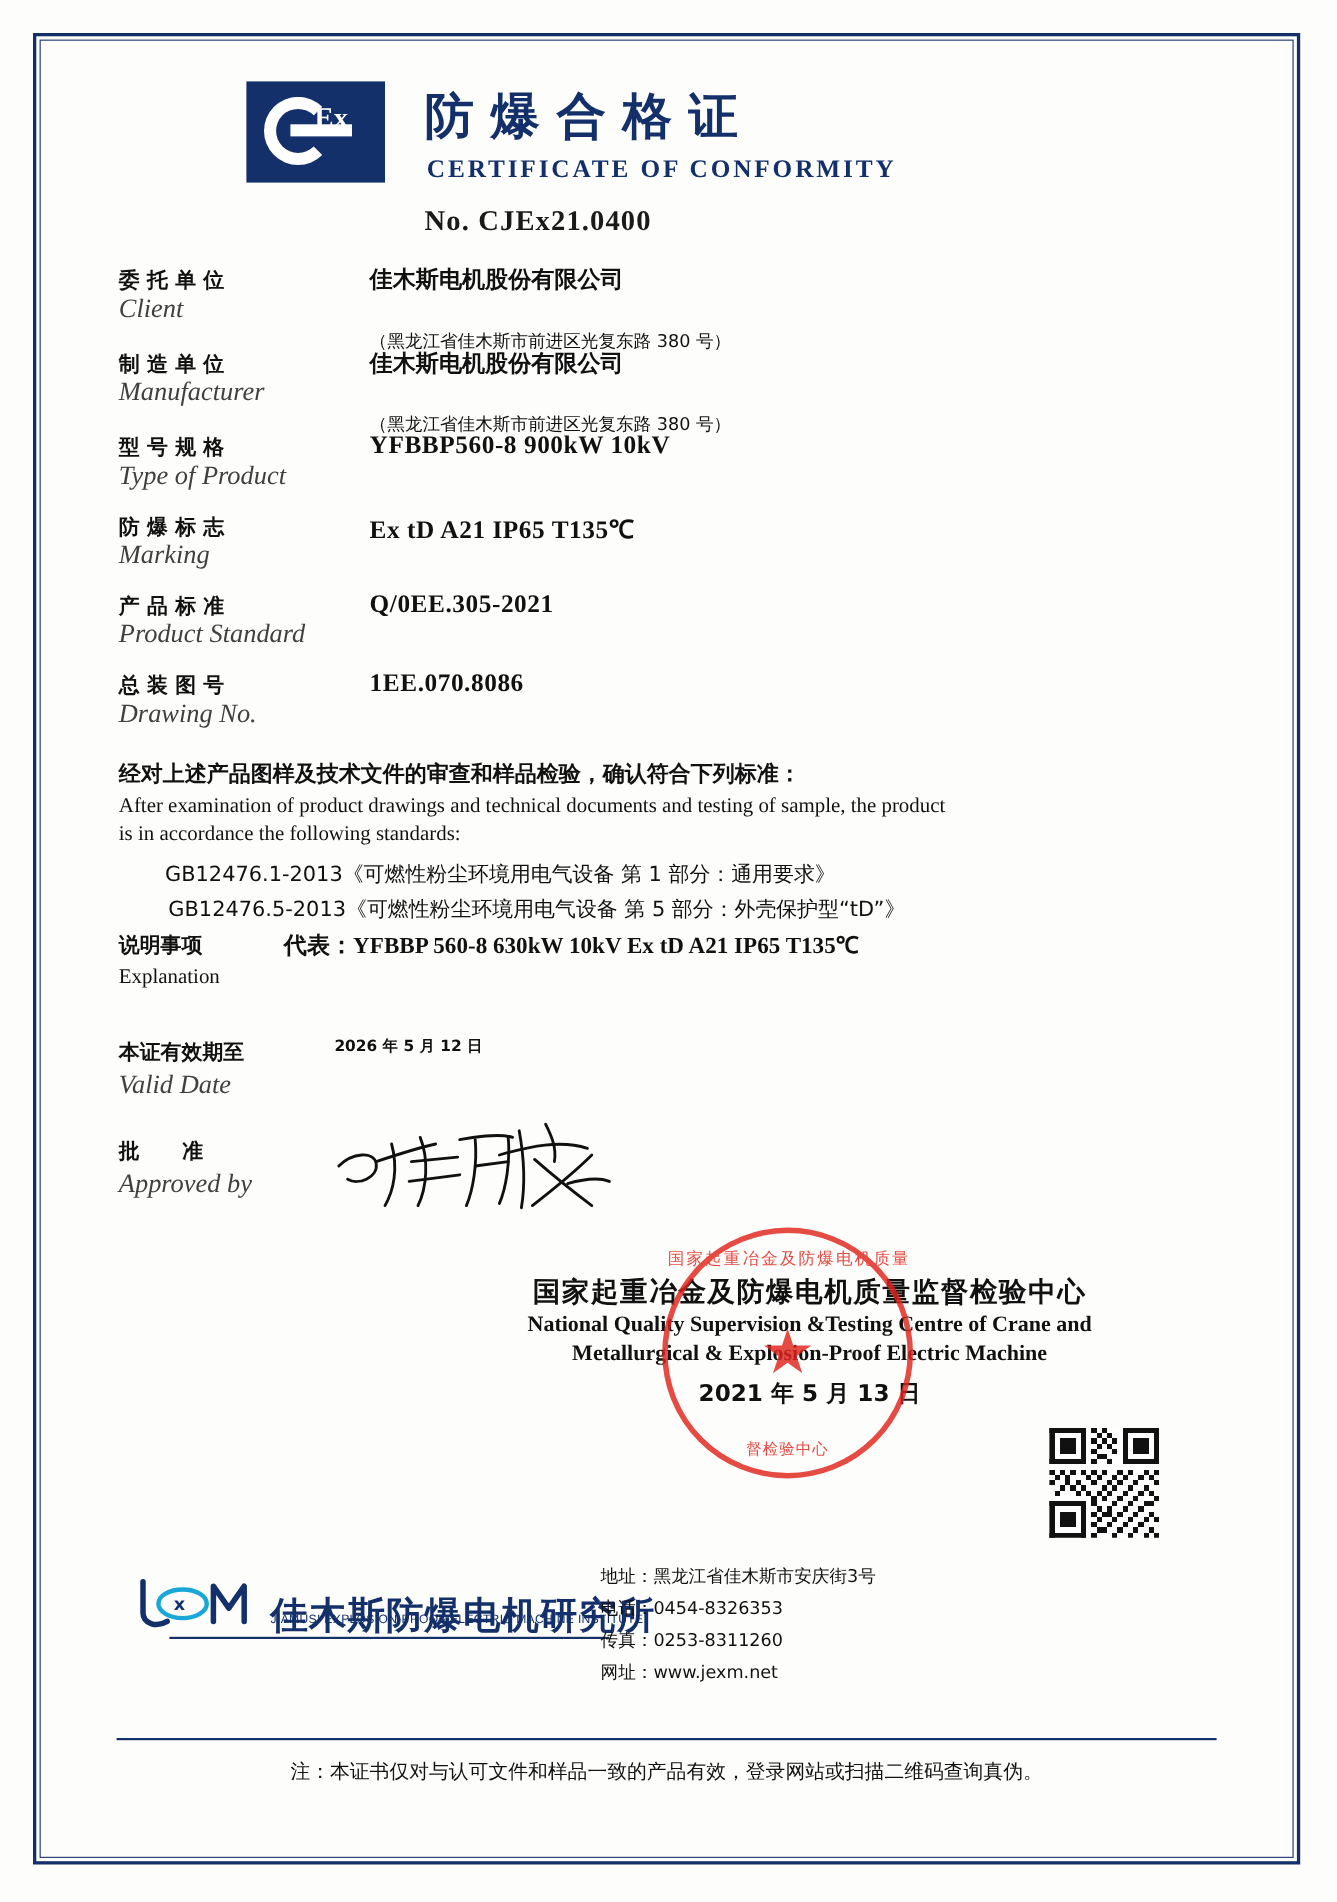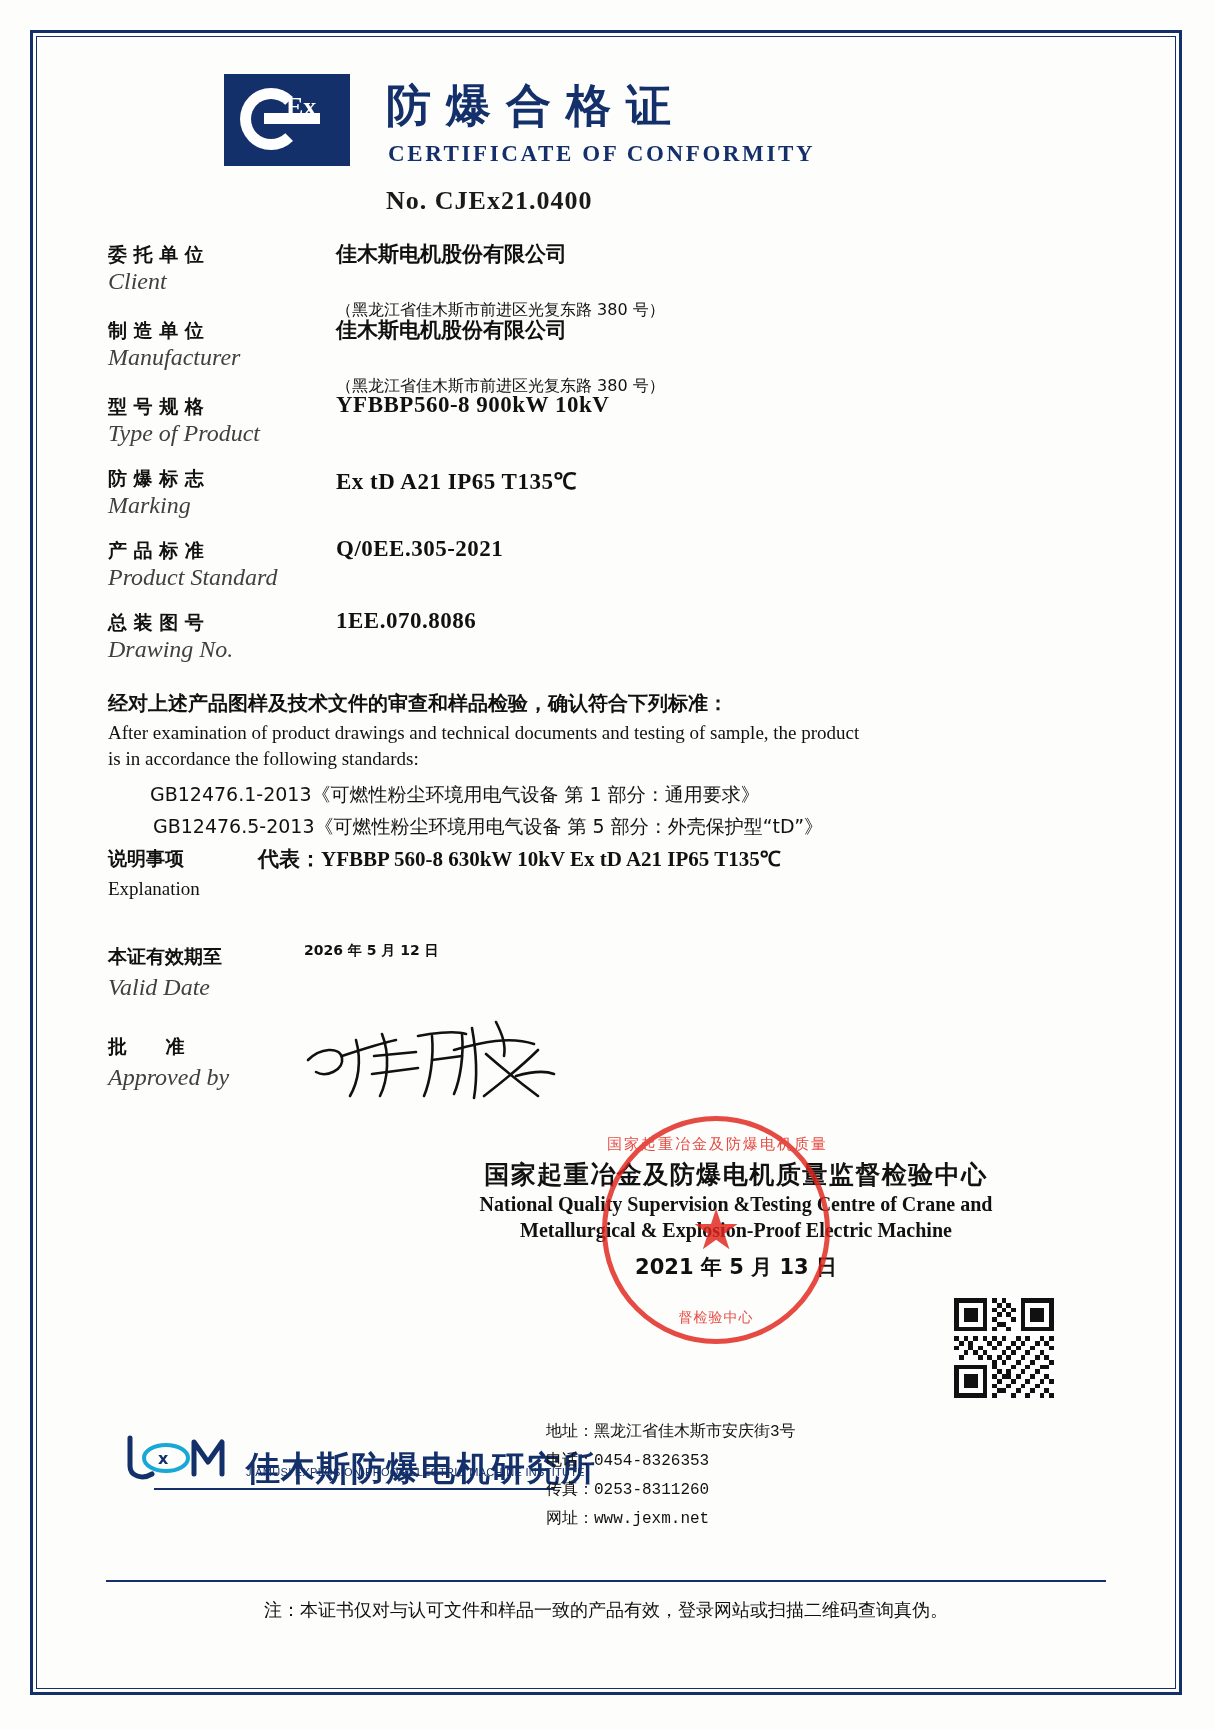--- a/index.html
+++ b/index.html
@@ -432,21 +432,21 @@
   }
   .contact {
     position: absolute;
     left: 500px;
     top: 0px;
     font-family: "DejaVu Sans", sans-serif;
     font-size: 16px;
     line-height: 29px;
     color: #111;
   }
-  .contact div { white-space: nowrap; font-family: Liberation Mono, monospace; }
+  .contact div { white-space: nowrap; }
 
   .footer-rule {
     position: absolute;
     left: 60px;
     top: 1534px;
     width: 1000px;
     height: 2px;
     background: #14306b;
   }
   .note {

